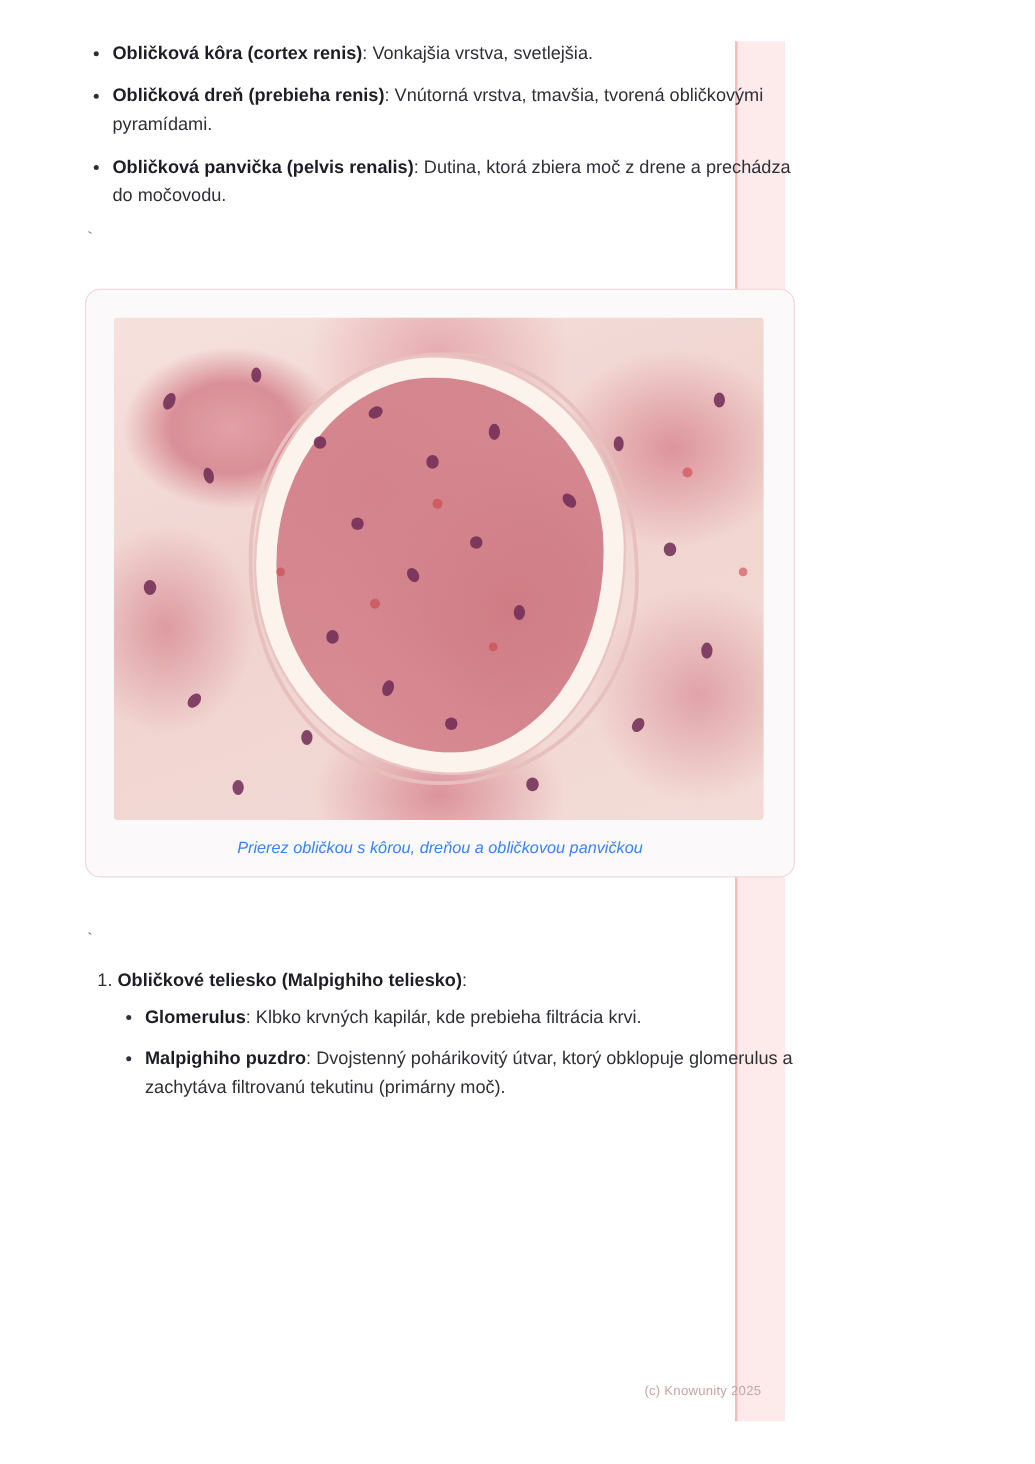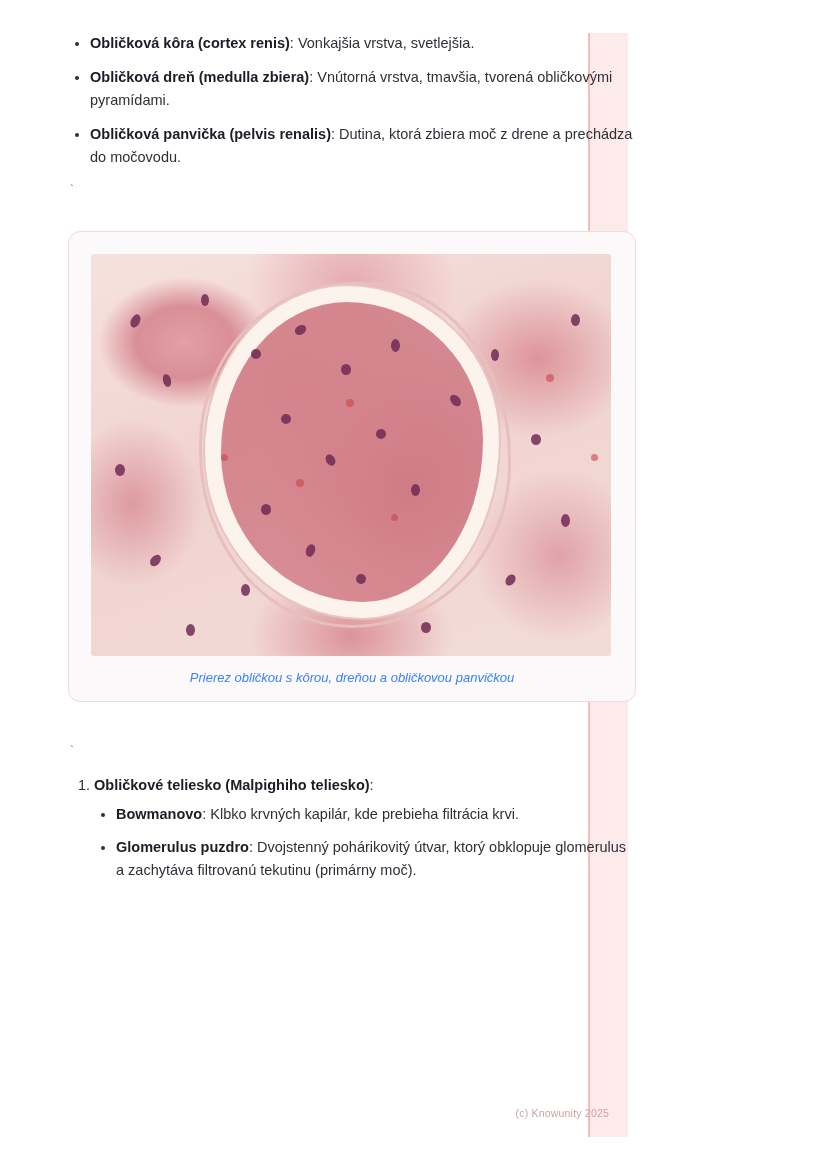--- a/index.html
+++ b/index.html
@@ -198,21 +198,21 @@
 
   <div class="side-band"></div>
 
   <div class="content">
 
     <ul class="bullets">
       <li>
         <strong>Obličková kôra (cortex renis)</strong><span>: Vonkajšia vrstva, svetlejšia.</span>
       </li>
       <li>
-        <strong>Obličková dreň (medulla zbiera)</strong><span>: Vnútorná vrstva, tmavšia, tvorená obličkovými pyramídami.</span>
+        <strong>Obličková dreň (prebieha renis)</strong><span>: Vnútorná vrstva, tmavšia, tvorená obličkovými pyramídami.</span>
       </li>
       <li>
         <strong>Obličková panvička (pelvis renalis)</strong><span>: Dutina, ktorá zbiera moč z drene a prechádza do močovodu.</span>
       </li>
     </ul>
 
     <div class="backtick">`</div>
 
     <div class="figure">
       <div class="histology">
@@ -257,24 +257,24 @@
 
     <div class="backtick2">`</div>
 
 
 
     <ol class="numbered">
       <li>
         <strong>Obličkové teliesko (Malpighiho teliesko)</strong><span>:</span>
         <ul>
           <li>
-            <strong>Bowmanovo</strong><span>: Klbko krvných kapilár, kde prebieha filtrácia krvi.</span>
+            <strong>Glomerulus</strong><span>: Klbko krvných kapilár, kde prebieha filtrácia krvi.</span>
           </li>
           <li>
-            <strong>Glomerulus puzdro</strong><span>: Dvojstenný pohárikovitý útvar, ktorý obklopuje glomerulus a zachytáva filtrovanú tekutinu (primárny moč).</span>
+            <strong>Malpighiho puzdro</strong><span>: Dvojstenný pohárikovitý útvar, ktorý obklopuje glomerulus a zachytáva filtrovanú tekutinu (primárny moč).</span>
           </li>
         </ul>
       </li>
     </ol>
 
   </div>
 
   <div class="footer-credit">(c) Knowunity 2025</div>
 
 </div>

